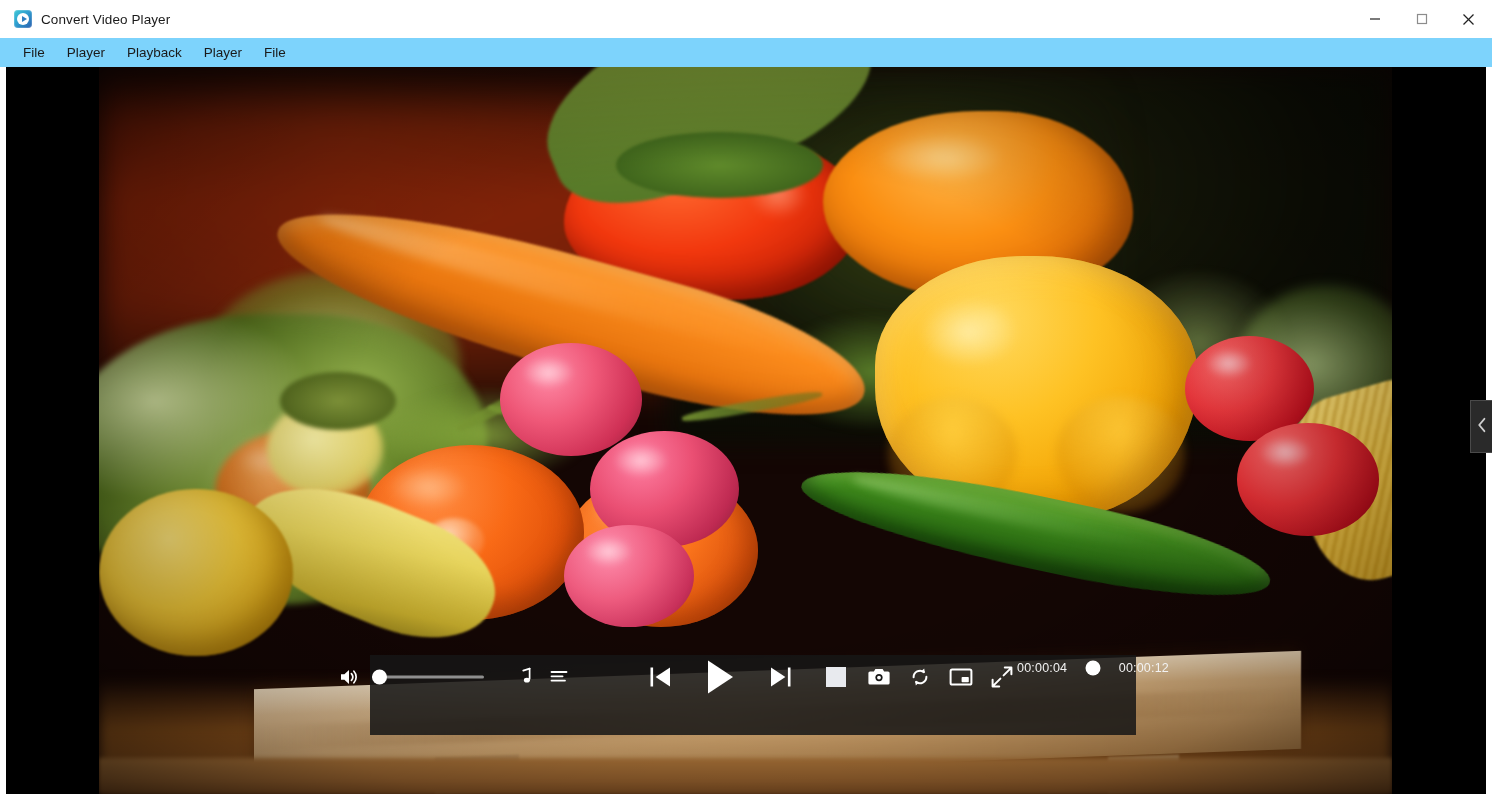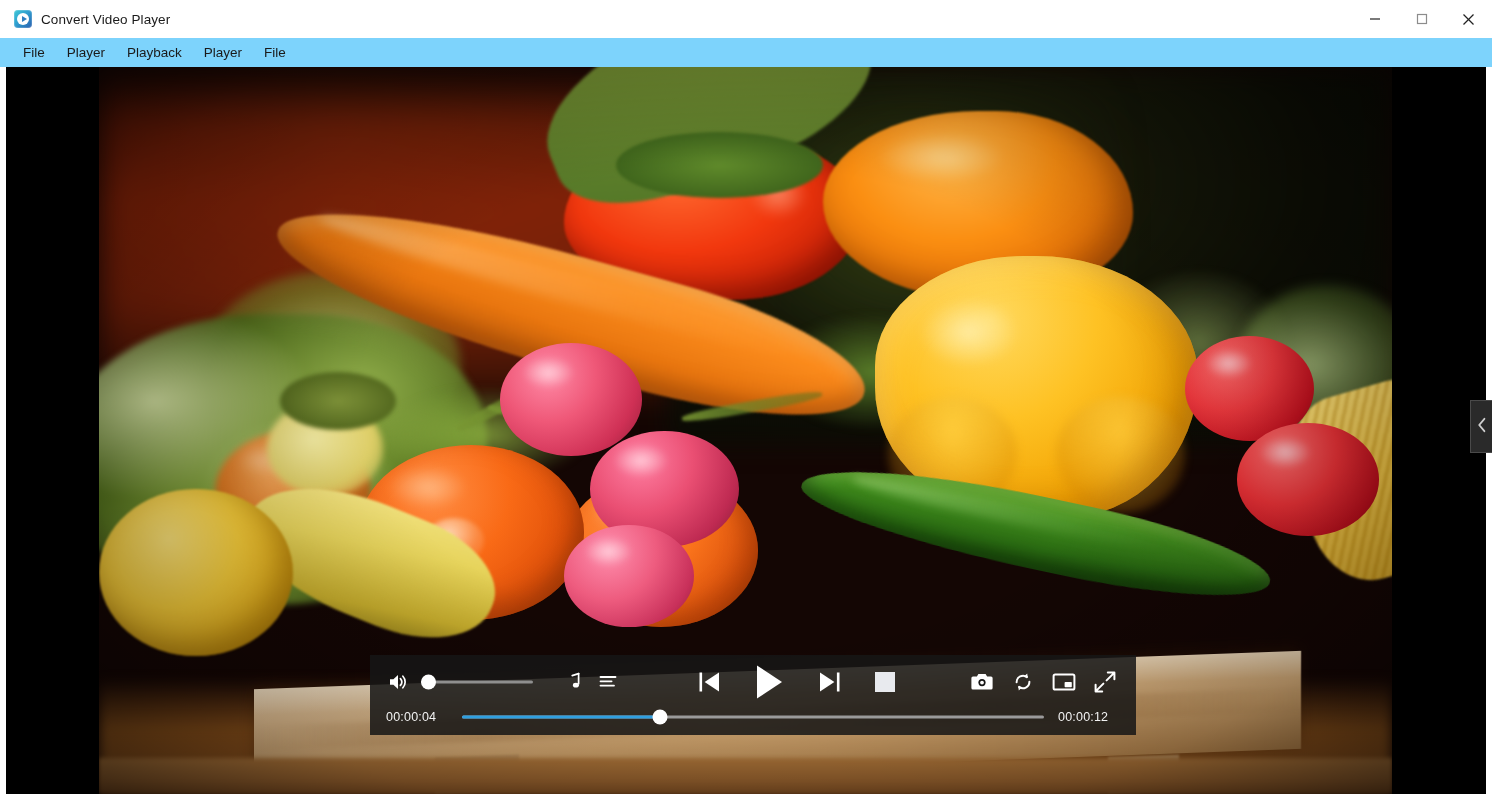--- a/index.html
+++ b/index.html
@@ -534,21 +534,21 @@
   .controls {
     position: absolute;
     left: 364px;
     top: 588px;
     width: 766px;
     height: 80px;
     background: rgba(22,22,22,0.86);
     box-sizing: border-box;
     padding: 0 16px;
     display: flex;
-    flex-direction: column;
+    flex-direction: row;
     justify-content: center;
   }
   .controls-row {
     height: 44px;
     display: flex;
     align-items: center;
   }
   .ctl {
     background: none;
     border: none;
@@ -606,21 +606,21 @@
     gap: 0;
   }
   .time {
     font-size: 12.5px;
     color: #f2f2f2;
     font-family: "Liberation Sans", sans-serif;
     white-space: nowrap;
     letter-spacing: 0.2px;
   }
   .time.left { width: 62px; }
-  .time.right { width: 62px; text-align: left; }
+  .time.right { width: 62px; text-align: right; }
   .seek {
     position: relative;
     flex: 1 1 auto;
     height: 16px;
     margin: 0 14px;
     display: flex;
     align-items: center;
   }
   .seek-track {
     position: absolute;

